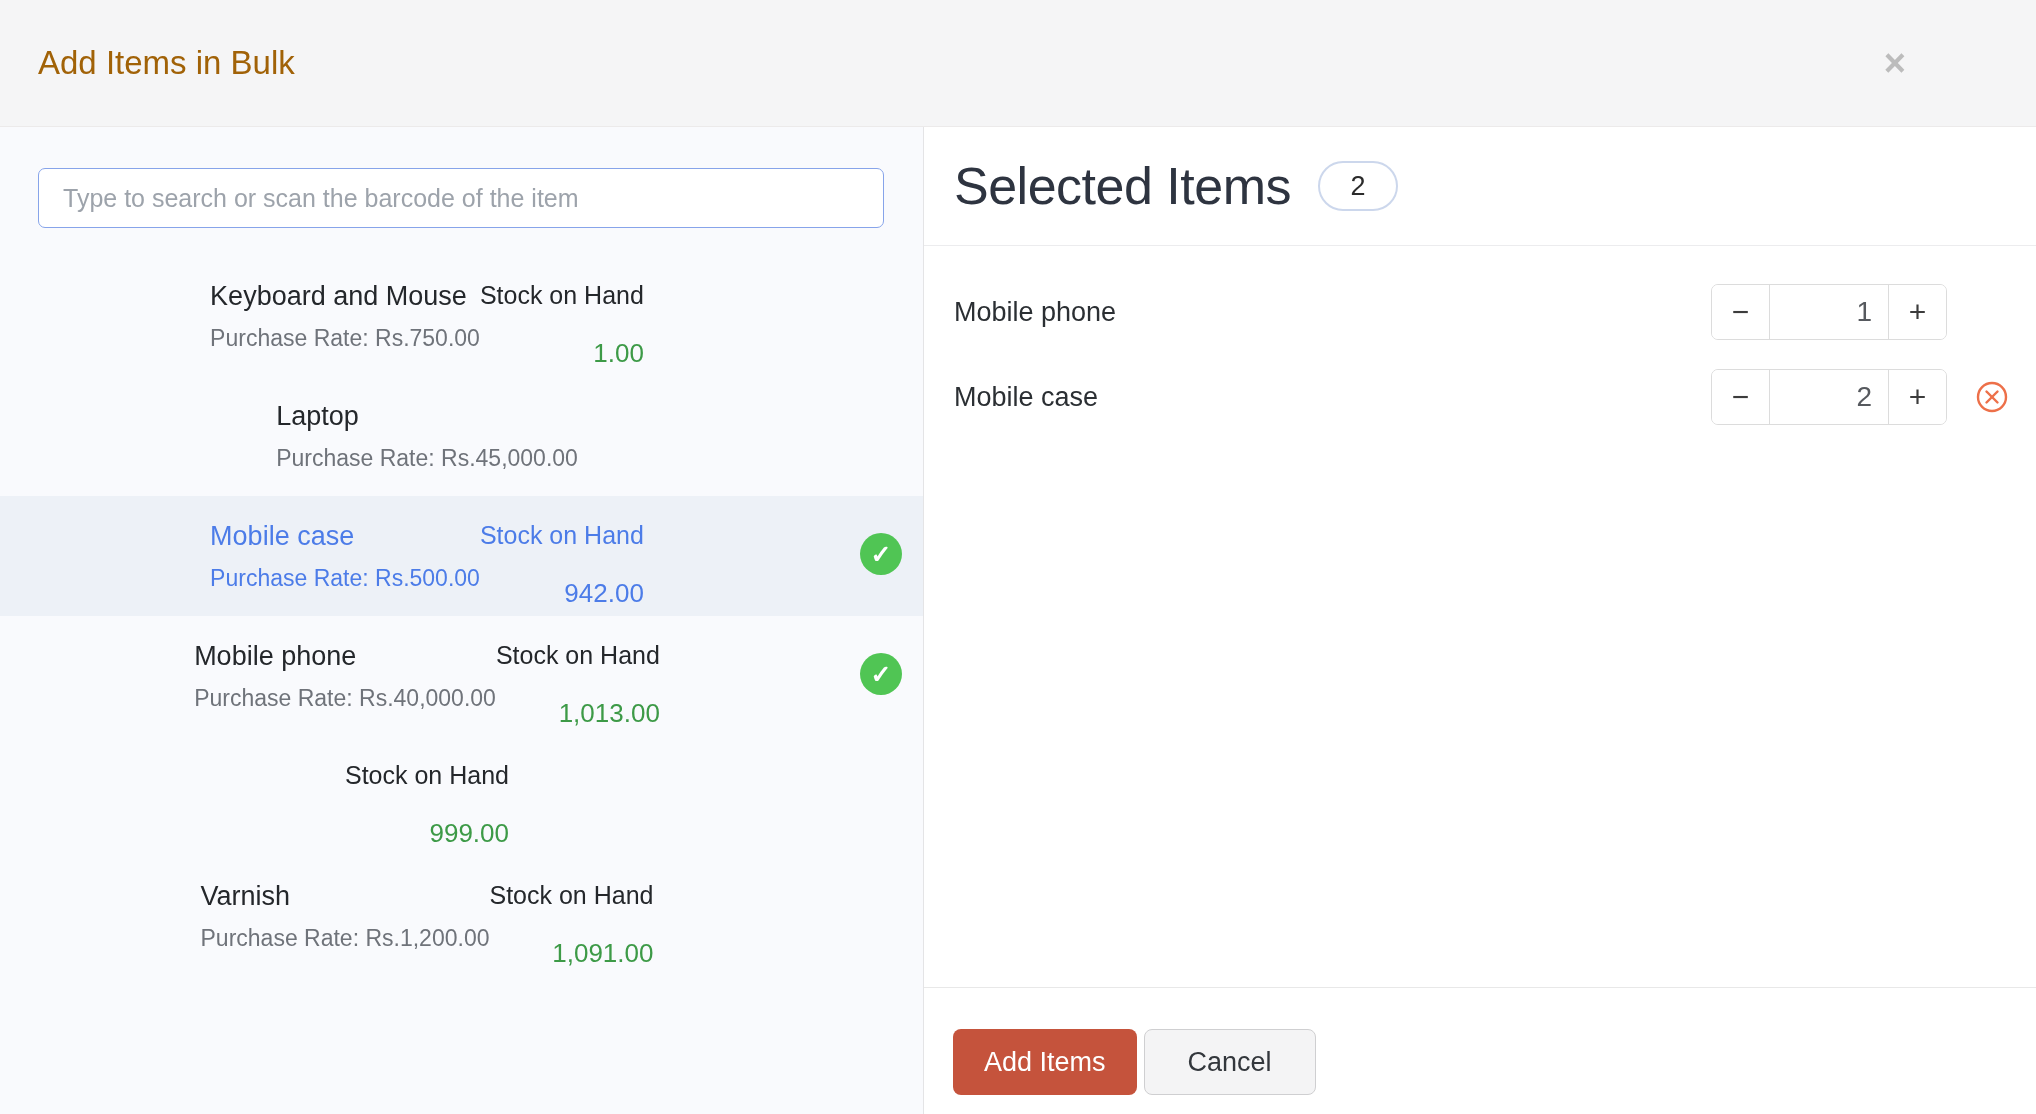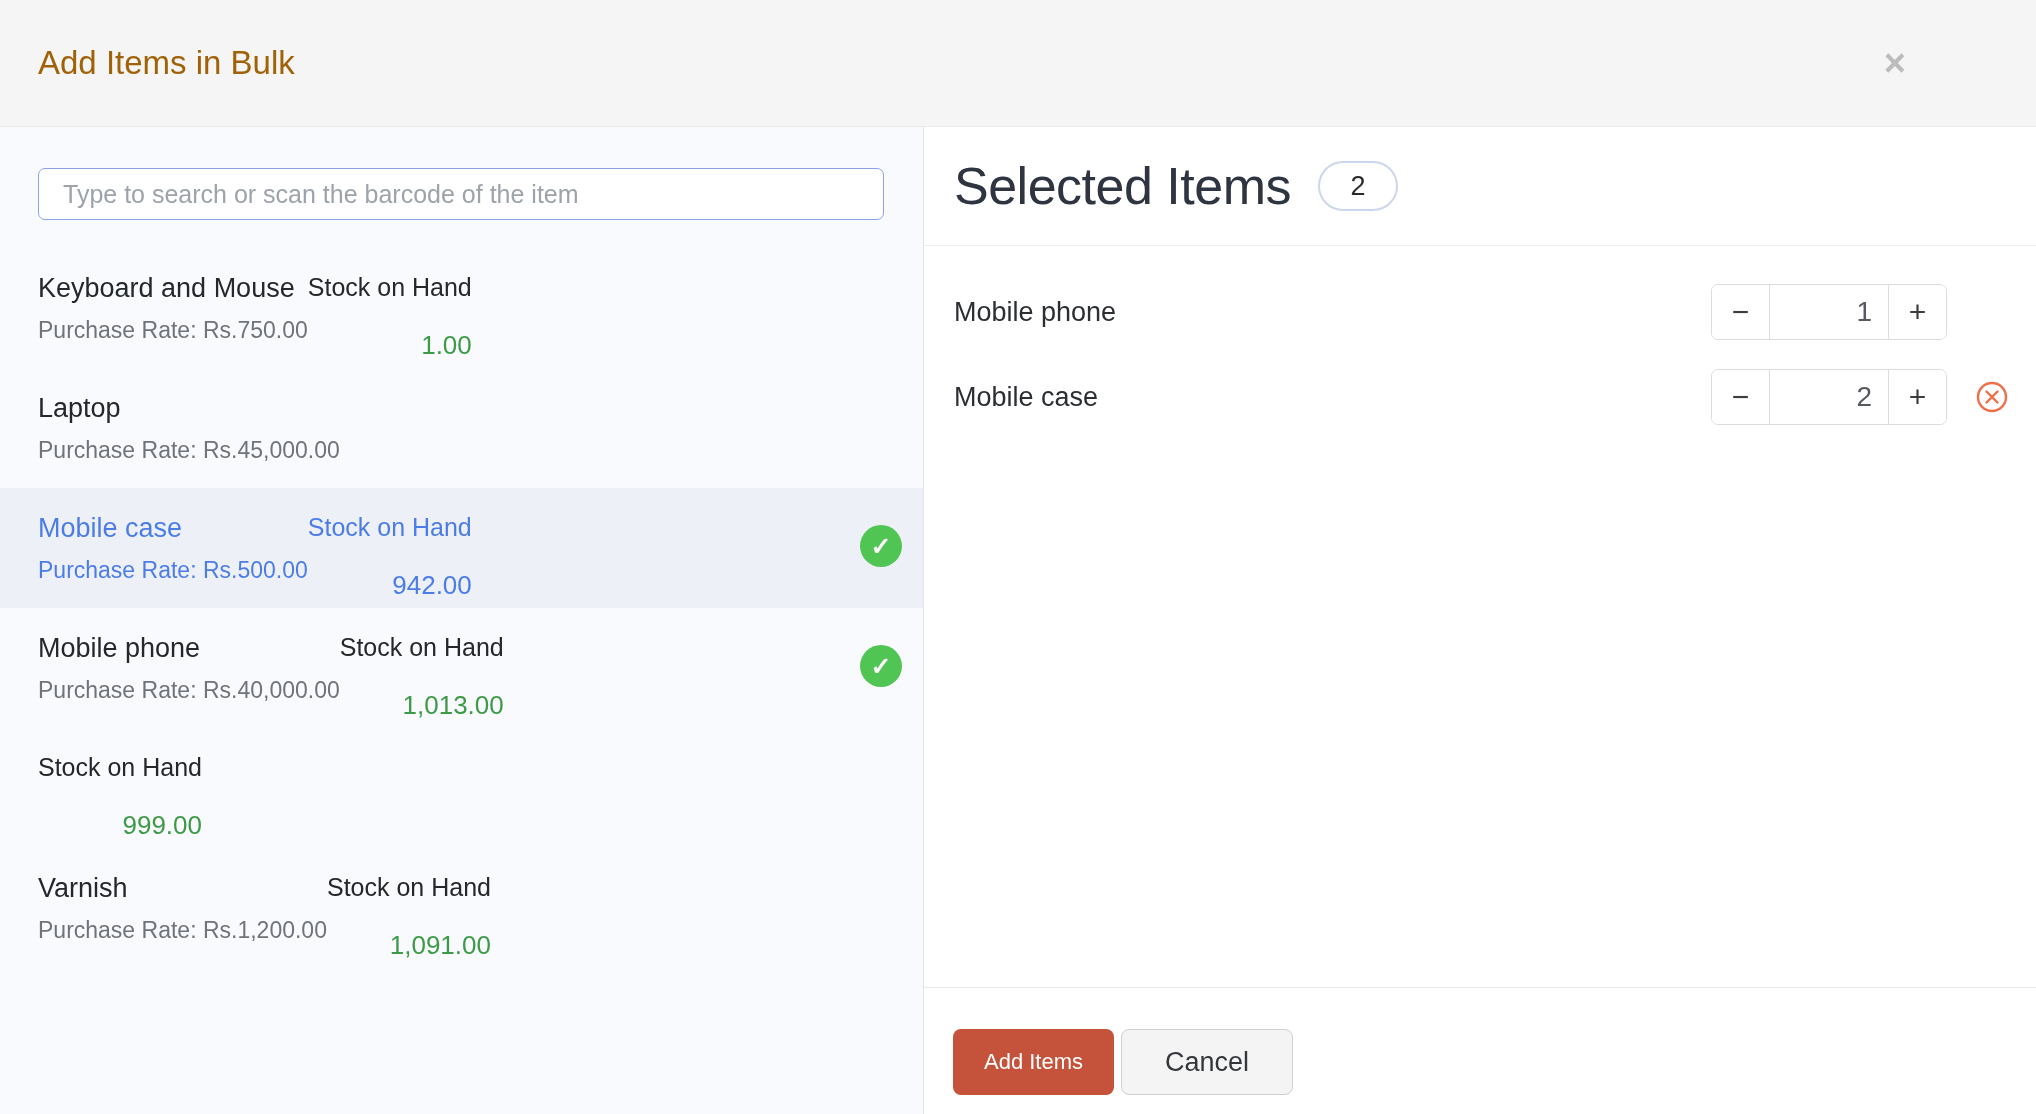--- a/index.html
+++ b/index.html
@@ -14,30 +14,30 @@
   .close-btn { font-size:38px; line-height:1; color:#bcbcbc; font-weight:bold;
                margin-right:92px; cursor:pointer; user-select:none; }
 
   
   .modal-body { display:flex; height:987px; }
   .left-panel { width:924px; flex:0 0 924px; background:#f9fafd;
                 border-right:1px solid #e4e4e6; }
   .right-panel { flex:1; background:#ffffff; display:flex; flex-direction:column;justify-content:center; }
 
   
-  .search-input { display:block; margin:41px 40px 0 38px; width:846px; height:52px;
+  .search-input { display:block; margin:41px 40px 0 38px; width:846px; height:60px;
                   border:1px solid #87a4ea; border-radius:7px; padding:0 24px;
                   font-size:25px; color:#333; background:#fff; outline:none;
                   font-family:inherit; }
   .search-input::placeholder { color:#9da3ab; }
 
   
   .item-list { margin-top:28px; }
   .item-row { position:relative; height:120px; padding:25px 107px 0 38px;
-              display:flex; justify-content:flex-start; cursor:pointer; }
+              display:flex; justify-content:center; cursor:pointer; }
   .item-name { font-size:27px; color:#24272b; }
   .item-rate { font-size:23px; color:#6f737a; margin-top:13px; }
   .stock-col { text-align:right; }
   .stock-label { font-size:25px; color:#24272b; }
   .stock-value { font-size:26px; color:#3d9a47; margin-top:28px; }
   .item-row.highlighted { background:#edf1f7; }
   .item-row.highlighted .item-name,
   .item-row.highlighted .item-rate,
   .item-row.highlighted .stock-label,
   .item-row.highlighted .stock-value { color:#4c7ce8; }
@@ -71,21 +71,21 @@
                    padding-right:16px; font-size:28px; color:#56595e; background:#fff;
                    font-family:inherit; }
   .remove-slot { width:32px; height:32px; margin-left:29px; }
   .remove-icon { width:32px; height:32px; display:block; cursor:pointer; }
   .hidden-keep-space { visibility:hidden; }
 
   
   .panel-footer { flex:0 0 127px; height:127px; border-top:1px solid #e8e8e8;
                   padding:41px 0 0 29px; display:flex; align-items:flex-start; }
   .btn-add { height:66px; padding:0 31px; background:#c5533c; color:#ffffff;
-             font-size:22px; border:none; border-radius:8px; cursor:pointer;
+             font-size:27px; border:none; border-radius:8px; cursor:pointer;
              font-family:inherit; }
   .btn-cancel { height:66px; padding:0 43px; margin-left:7px; background:#f4f4f5;
                 color:#33373c; font-size:27px; border:1px solid #cfcfd1;
                 border-radius:8px; cursor:pointer; font-family:inherit; }
 </style>
 </head>
 <body>
 
 <div class="modal-header">
   <div class="modal-title">Add Items in Bulk</div>

